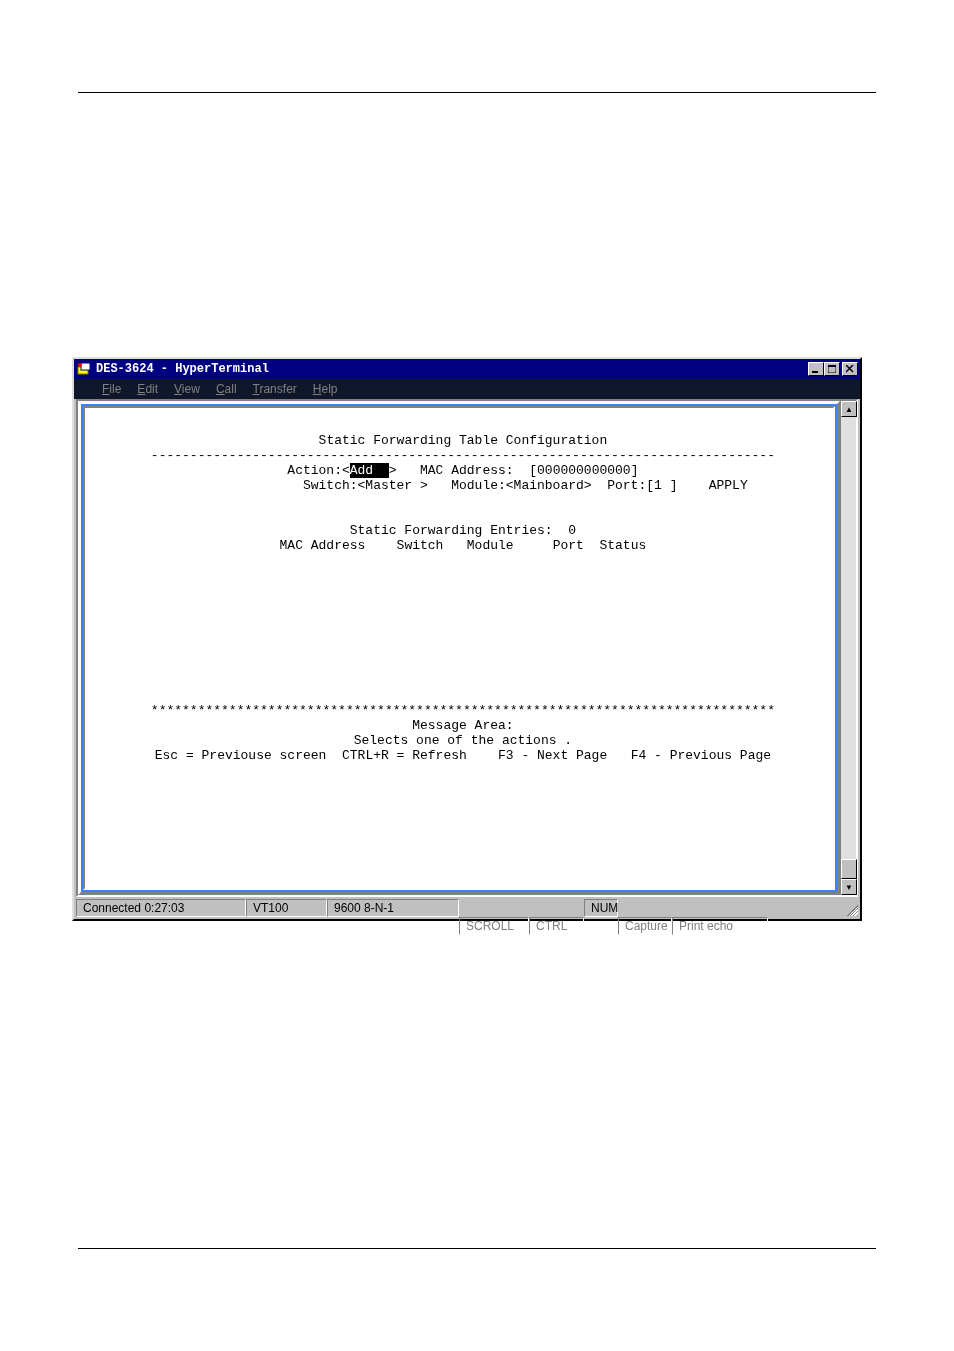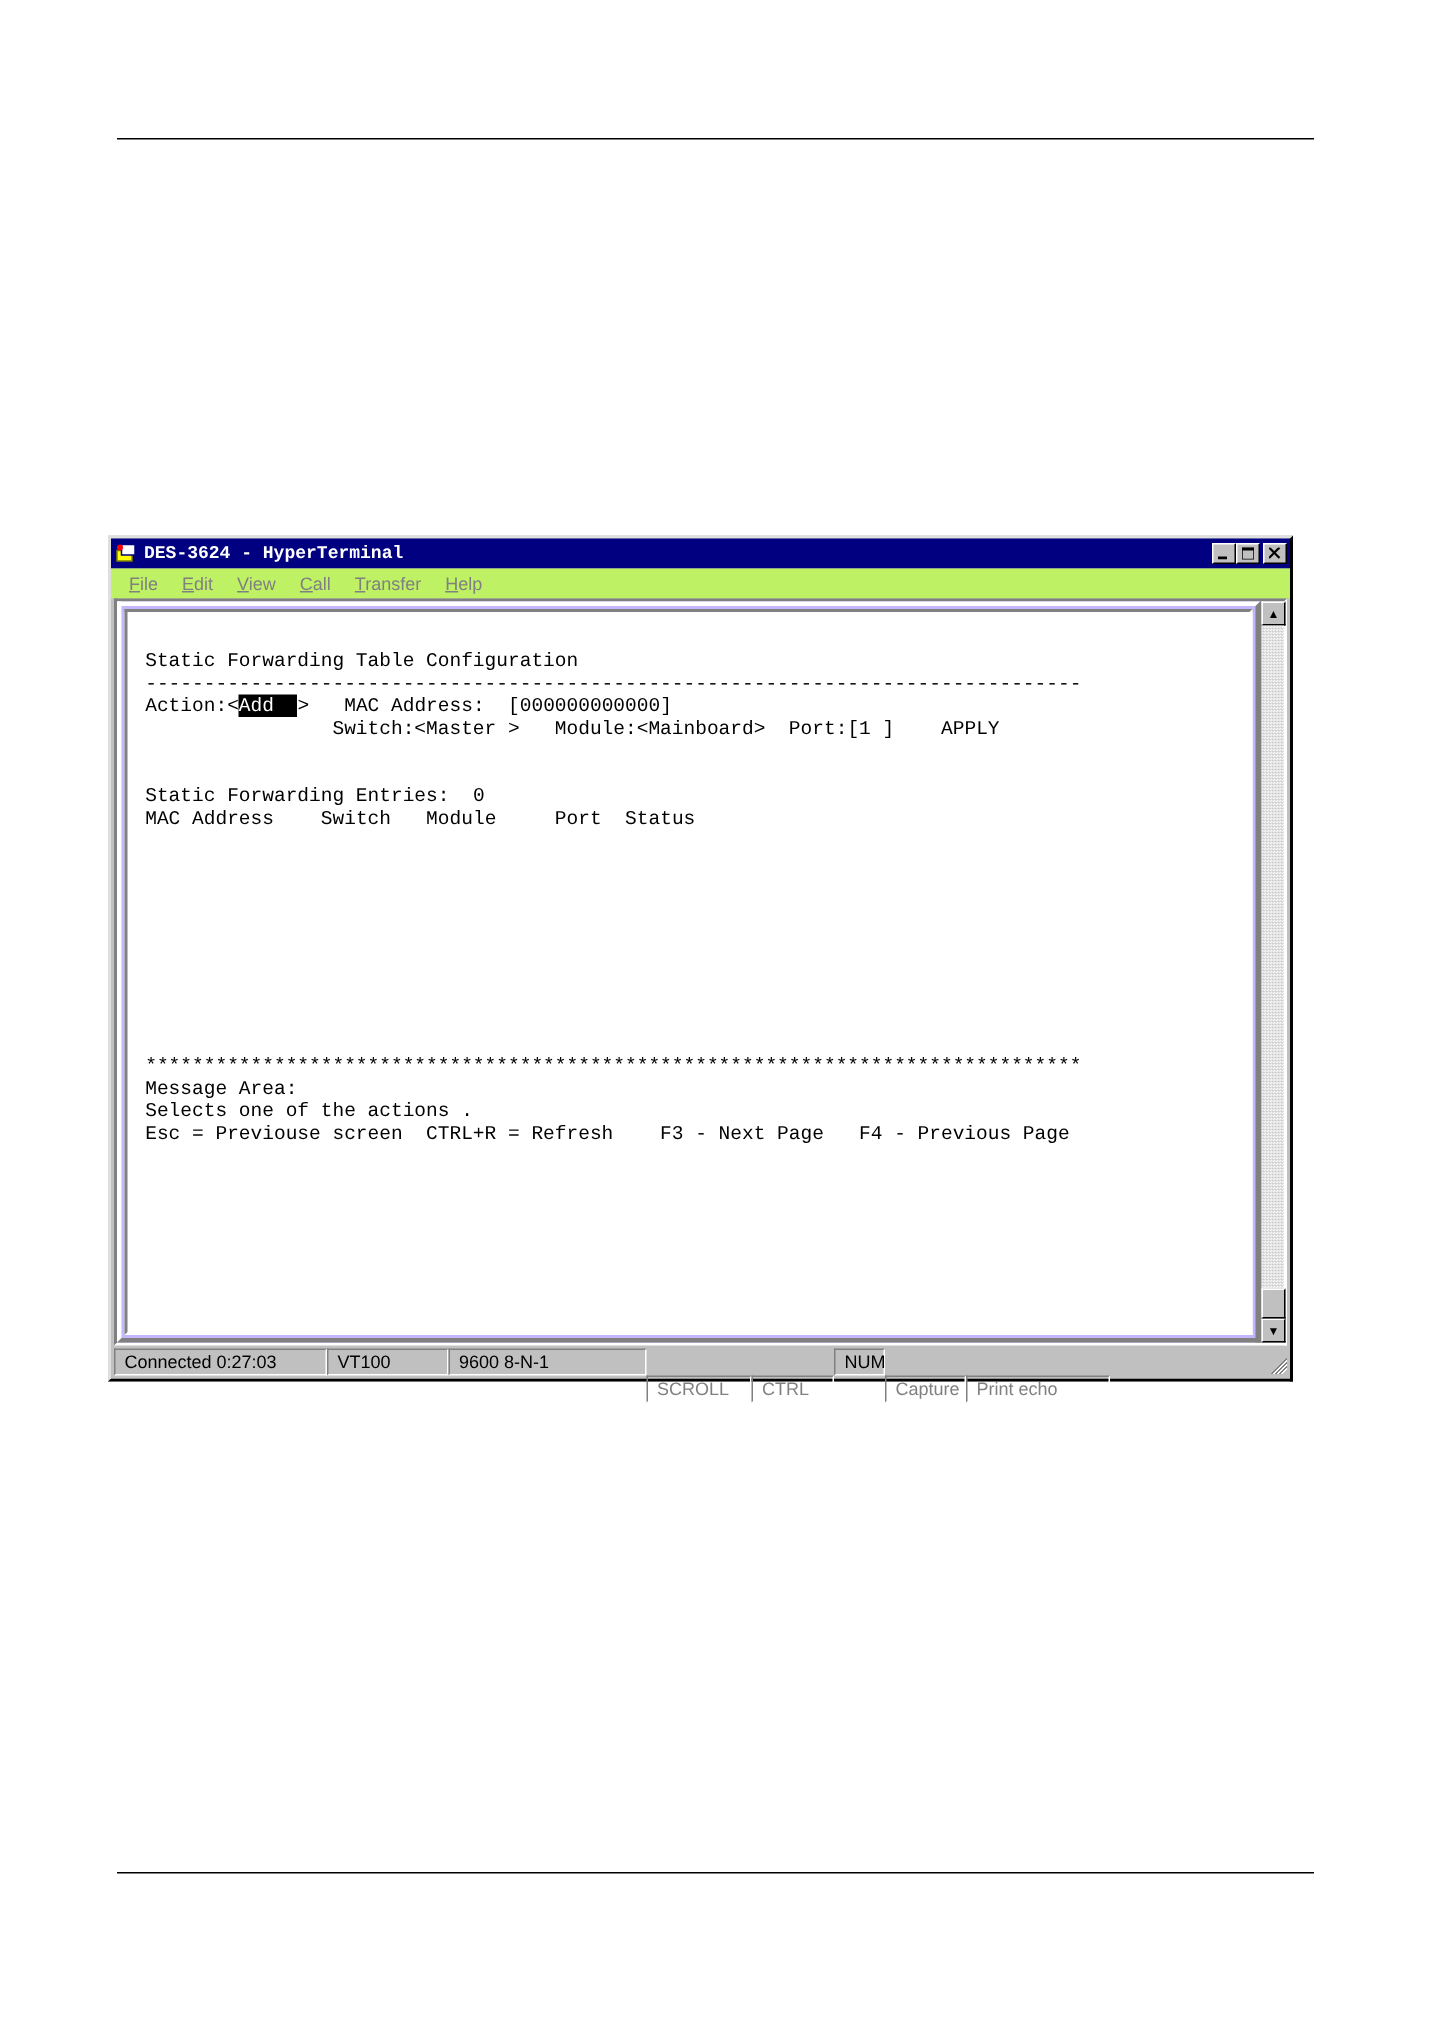--- a/index.html
+++ b/index.html
@@ -72,50 +72,51 @@
       border: 1px solid;
       border-color: #fff #000 #000 #fff;
       font-family: "Marlett", Arial, sans-serif;
       font-size: 10px;
       display: flex;
       align-items: center;
       justify-content: center;
       line-height: 1;
     }
     .menu-bar {
-      background: #bef264;
+      background: #0f172a;
       height: 20px;
       display: flex;
       align-items: center;
-      padding: 0 4px;
+      padding: 0 20px;
       font-family: "MS Sans Serif", Arial, sans-serif;
       font-size: 12px;
     }
     .menu-item {
       padding: 2px 8px;
       color: #808080;
     }
     .menu-item u {
       text-decoration: underline;
     }
     .content-wrap {
       flex: 1;
       display: flex;
       border: 2px solid;
       border-color: #808080 #fff #fff #808080;
       margin: 0 2px;
       position: relative;
     }
     .terminal-outer {
       flex: 1;
-      background: #c4b5fd;
+      background: #3b82f6;
       border: 3px solid;
       border-color: #fff #808080 #808080 #fff;
       position: relative;
       overflow: hidden;
+      text-align: center;
     }
     .terminal {
       background: #fff;
       border: 2px solid;
       border-color: #808080 #fff #fff #808080;
       margin: 2px;
       padding: 10px 4px 4px 4px;
       font-family: "Courier New", monospace;
       font-size: 13px;
       line-height: 15px;
@@ -272,21 +273,21 @@
     <div class="scrollbar">
       <div class="scroll-btn">▲</div>
       <div class="scroll-track">
         <div class="scroll-thumb thumb-bot"></div>
       </div>
       <div class="scroll-btn">▼</div>
     </div>
   </div>
 
   <div class="status-bar">
-    <div class="status-cell" style="width:142px">Connected 0:27:03</div>
+    <div class="status-cell" style="width:170px">Connected 0:27:03</div>
     <div class="status-cell" style="width:81px">VT100</div>
     <div class="status-cell" style="width:132px">9600 8-N-1</div>
     <div class="status-cell dim" style="width:70px">SCROLL</div>
     <div class="status-cell dim" style="width:55px">CTRL</div>
     <div class="status-cell" style="width:34px">NUM</div>
     <div class="status-cell dim" style="width:54px">Capture</div>
     <div class="status-cell dim" style="width:96px">Print echo</div>
     <div class="grip"></div>
   </div>
 

